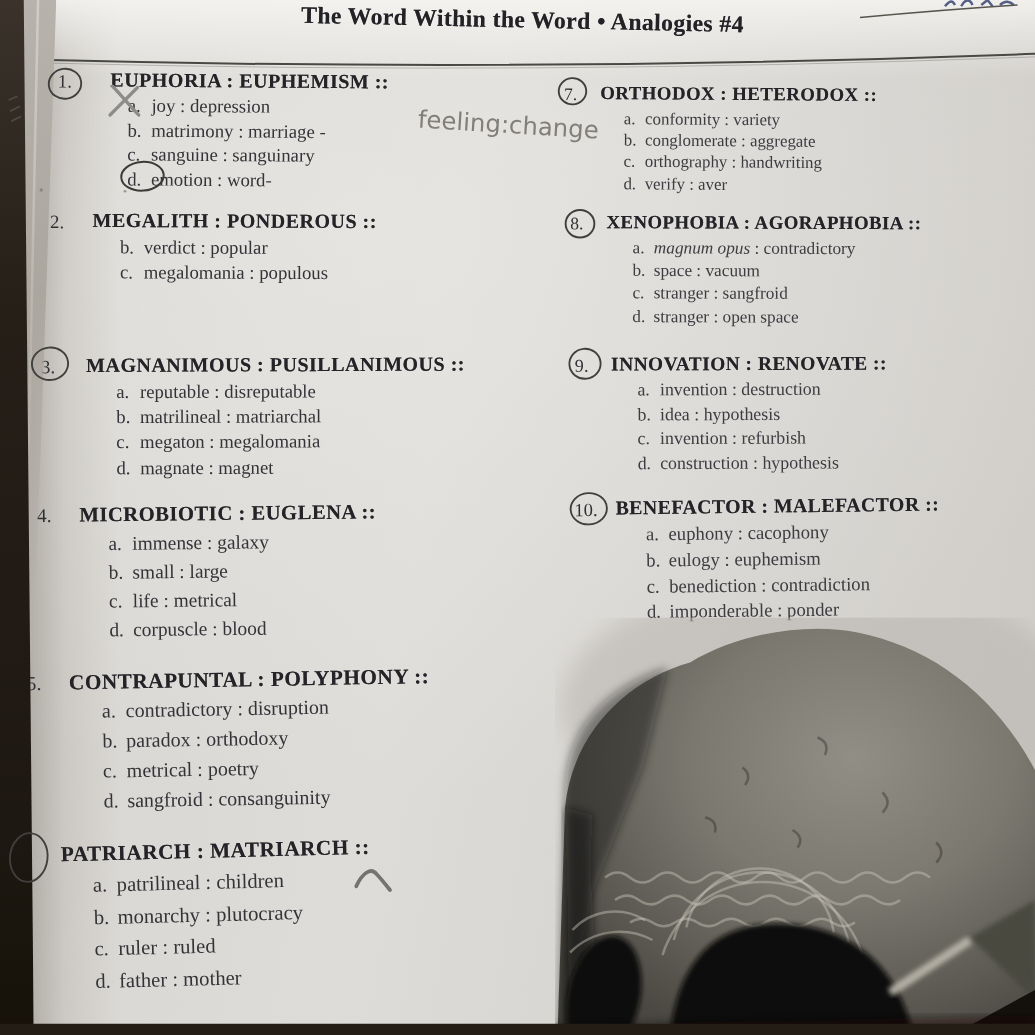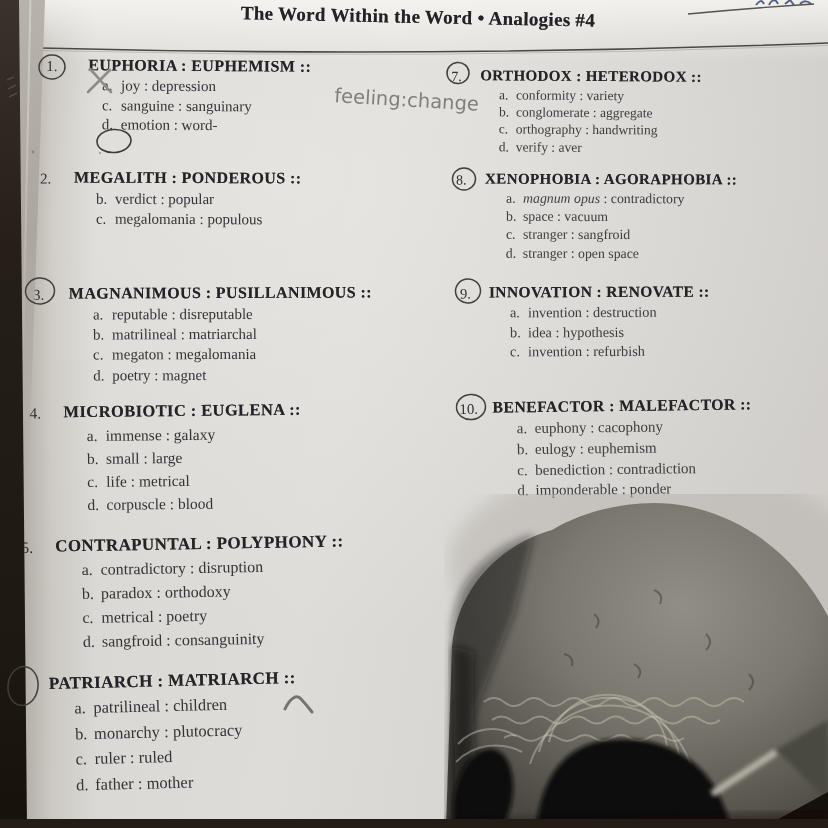--- a/index.html
+++ b/index.html
@@ -54,20 +54,21 @@
     <path d="M40,50.5 Q430,60.5 828,45.5" stroke="rgba(74,72,67,.3)" stroke-width=".8" fill="none"></path>
   </svg>
 
   <div class="title">The Word Within the Word • Analogies #4</div>
 
   <div class="q" style="left:88px;top:57px;transform:rotate(.4deg);--fs:16px;--fo:15px;--lh:19.5px;--ind:14px;--numx:-42px;">
     <span class="num">1.</span>
     <div class="stem">EUPHORIA : EUPHEMISM ::</div>
     <div class="opts">
       <div class="opt"><span class="lab">a.</span><span>joy : depression</span></div>
+      <div class="opt"><span class="lab">b.</span><span>matrimony : marriage -</span></div>
       <div class="opt"><span class="lab">c.</span><span>sanguine : sanguinary</span></div>
       <div class="opt"><span class="lab">d.</span><span>emotion : word-</span></div>
     </div>
   </div>
 
   <div class="q" style="left:74px;top:169px;transform:rotate(.2deg);--fs:16px;--fo:15px;--lh:20px;--ind:22px;--numx:-34px;">
     <span class="num">2.</span>
     <div class="stem">MEGALITH : PONDEROUS ::</div>
     <div class="opts">
       <div class="opt"><span class="lab">b.</span><span>verdict : popular</span></div>
@@ -75,21 +76,21 @@
     </div>
   </div>
 
   <div class="q" style="left:69px;top:284px;transform:rotate(-.2deg);--fs:16px;--fo:15px;--lh:20.2px;--ind:24px;--numx:-36px;">
     <span class="num">3.</span>
     <div class="stem">MAGNANIMOUS : PUSILLANIMOUS ::</div>
     <div class="opts">
       <div class="opt"><span class="lab">a.</span><span>reputable : disreputable</span></div>
       <div class="opt"><span class="lab">b.</span><span>matrilineal : matriarchal</span></div>
       <div class="opt"><span class="lab">c.</span><span>megaton : megalomania</span></div>
-      <div class="opt"><span class="lab">d.</span><span>poetry : magnet</span></div>
+      <div class="opt"><span class="lab">d.</span><span>magnate : magnet</span></div>
     </div>
   </div>
 
   <div class="q" style="left:64px;top:401px;transform:rotate(-.6deg);--fs:16.5px;--fo:15.5px;--lh:23px;--ind:23px;--numx:-34px;">
     <span class="num">4.</span>
     <div class="stem">MICROBIOTIC : EUGLENA ::</div>
     <div class="opts">
       <div class="opt"><span class="lab">a.</span><span>immense : galaxy</span></div>
       <div class="opt"><span class="lab">b.</span><span>small : large</span></div>
       <div class="opt"><span class="lab">c.</span><span>life : metrical</span></div>
@@ -141,20 +142,21 @@
     </div>
   </div>
 
   <div class="q rightcol" style="left:489px;top:283px;transform:rotate(-.2deg);--fs:15.5px;--fo:14.3px;--lh:19.5px;--ind:21px;--numx:-29px;--lab:18px;">
     <span class="num">9.</span>
     <div class="stem">INNOVATION : RENOVATE ::</div>
     <div class="opts">
       <div class="opt"><span class="lab">a.</span><span>invention : destruction</span></div>
       <div class="opt"><span class="lab">b.</span><span>idea : hypothesis</span></div>
       <div class="opt"><span class="lab">c.</span><span>invention : refurbish</span></div>
+      <div class="opt"><span class="lab">d.</span><span>construction : hypothesis</span></div>
     </div>
   </div>
 
   <div class="q rightcol" style="left:493px;top:397px;transform:rotate(-.7deg);--fs:15.8px;--fo:15px;--lh:20.8px;--ind:24px;--numx:-33px;--lab:18px;">
     <span class="num">10.</span>
     <div class="stem">BENEFACTOR : MALEFACTOR ::</div>
     <div class="opts">
       <div class="opt"><span class="lab">a.</span><span>euphony : cacophony</span></div>
       <div class="opt"><span class="lab">b.</span><span>eulogy : euphemism</span></div>
       <div class="opt"><span class="lab">c.</span><span>benediction : contradiction</span></div>

